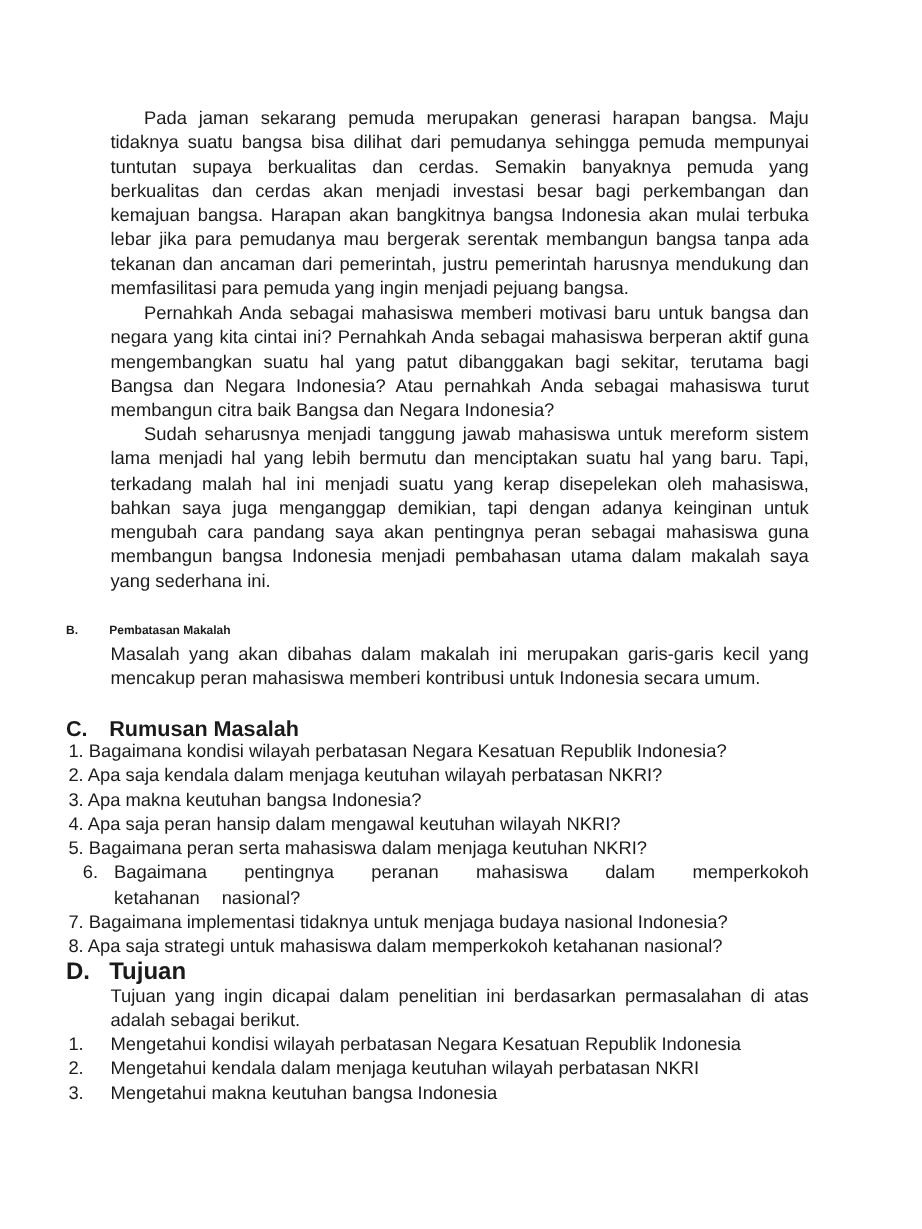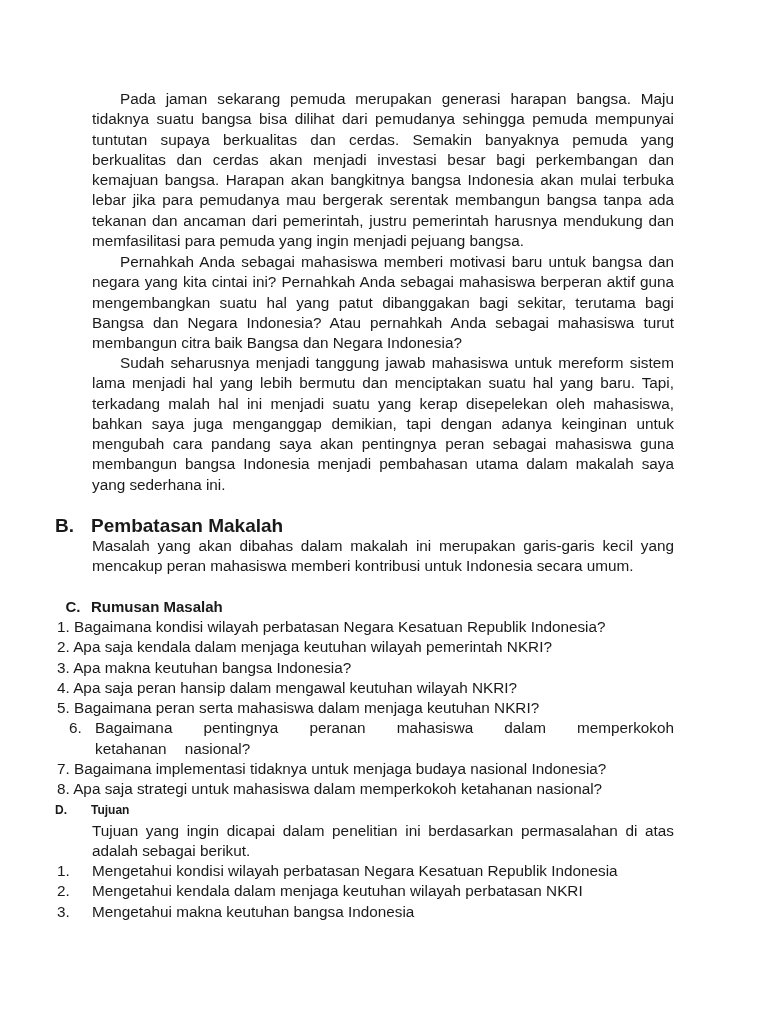--- a/index.html
+++ b/index.html
@@ -111,40 +111,40 @@
 </style>
 </head>
 <body>
 
 <div class="page">
 
   <p id="p1" class="para just">Pada jaman sekarang pemuda merupakan generasi harapan bangsa. Maju tidaknya suatu bangsa bisa dilihat dari pemudanya sehingga pemuda mempunyai tuntutan supaya berkualitas dan cerdas. Semakin banyaknya pemuda yang berkualitas dan cerdas akan menjadi investasi besar bagi perkembangan dan kemajuan bangsa. Harapan akan bangkitnya bangsa Indonesia akan mulai terbuka lebar jika para pemudanya mau bergerak serentak membangun bangsa tanpa ada tekanan dan ancaman dari pemerintah, justru pemerintah harusnya mendukung dan memfasilitasi para pemuda yang ingin menjadi pejuang bangsa.</p>
   <p id="p2" class="para just">Pernahkah Anda sebagai mahasiswa memberi motivasi baru untuk bangsa dan negara yang kita cintai ini? Pernahkah Anda sebagai mahasiswa berperan aktif guna mengembangkan suatu hal yang patut dibanggakan bagi sekitar, terutama bagi Bangsa dan Negara Indonesia? Atau pernahkah Anda sebagai mahasiswa turut membangun citra baik Bangsa dan Negara Indonesia?</p>
   <p id="p3" class="para just">Sudah seharusnya menjadi tanggung jawab mahasiswa untuk mereform sistem lama menjadi hal yang lebih bermutu dan menciptakan suatu hal yang baru. Tapi, terkadang malah hal ini menjadi suatu yang kerap disepelekan oleh mahasiswa, bahkan saya juga menganggap demikian, tapi dengan adanya keinginan untuk mengubah cara pandang saya akan pentingnya peran sebagai mahasiswa guna membangun bangsa Indonesia menjadi pembahasan utama dalam makalah saya yang sederhana ini.</p>
 
-  <h2 id="hB" class="heading" style="font-size:19px;">
+  <h2 id="hB" class="heading" style="font-size:10px;">
     <span class="letter">B.</span><span>Pembatasan Makalah</span>
   </h2>
   <p id="pB" class="section-body just">Masalah yang akan dibahas dalam makalah ini merupakan garis-garis kecil yang mencakup peran mahasiswa memberi kontribusi untuk Indonesia secara umum.</p>
 
-  <h2 id="hC" class="heading" style="font-size:15px;text-align:center;">
+  <h2 id="hC" class="heading" style="font-size:18px;">
     <span class="letter">C.</span><span>Rumusan Masalah</span>
   </h2>
   <ol class="qlist">
     <li><span class="num">1.</span> <span>Bagaimana kondisi wilayah perbatasan Negara Kesatuan Republik Indonesia?</span></li>
-    <li><span class="num">2.</span> <span>Apa saja kendala dalam menjaga keutuhan wilayah pemerintah NKRI?</span></li>
+    <li><span class="num">2.</span> <span>Apa saja kendala dalam menjaga keutuhan wilayah perbatasan NKRI?</span></li>
     <li><span class="num">3.</span> <span>Apa makna keutuhan bangsa Indonesia?</span></li>
     <li><span class="num">4.</span> <span>Apa saja peran hansip dalam mengawal keutuhan wilayah NKRI?</span></li>
     <li><span class="num">5.</span> <span>Bagaimana peran serta mahasiswa dalam menjaga keutuhan NKRI?</span></li>
     <li class="wrap just" style="word-spacing:14px;"><span class="num">6.</span><span>Bagaimana pentingnya peranan mahasiswa dalam memperkokoh ketahanan nasional?</span></li>
     <li><span class="num">7.</span> <span>Bagaimana implementasi tidaknya untuk menjaga budaya nasional Indonesia?</span></li>
     <li><span class="num">8.</span> <span>Apa saja strategi untuk mahasiswa dalam memperkokoh ketahanan nasional?</span></li>
   </ol>
 
-  <h2 id="hD" class="heading" style="font-size:12px;">
+  <h2 id="hD" class="heading" style="font-size:20px;">
     <span class="letter">D.</span><span>Tujuan</span>
   </h2>
   <p id="pD" class="section-body just">Tujuan yang ingin dicapai dalam penelitian ini berdasarkan permasalahan di atas adalah sebagai berikut.</p>
   <ol class="olist">
     <li><span class="num">1.</span><span>Mengetahui kondisi wilayah perbatasan Negara Kesatuan Republik Indonesia</span></li>
     <li><span class="num">2.</span><span>Mengetahui kendala dalam menjaga keutuhan wilayah perbatasan NKRI</span></li>
     <li><span class="num">3.</span><span>Mengetahui makna keutuhan bangsa Indonesia</span></li>
   </ol>
 
 </div>

